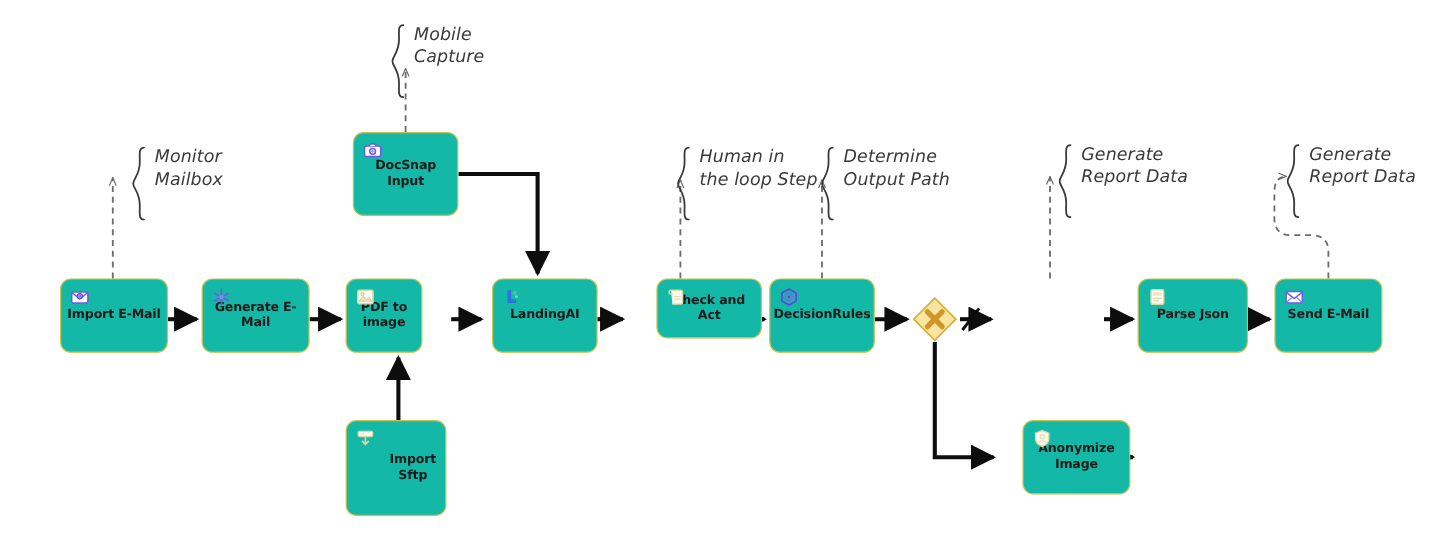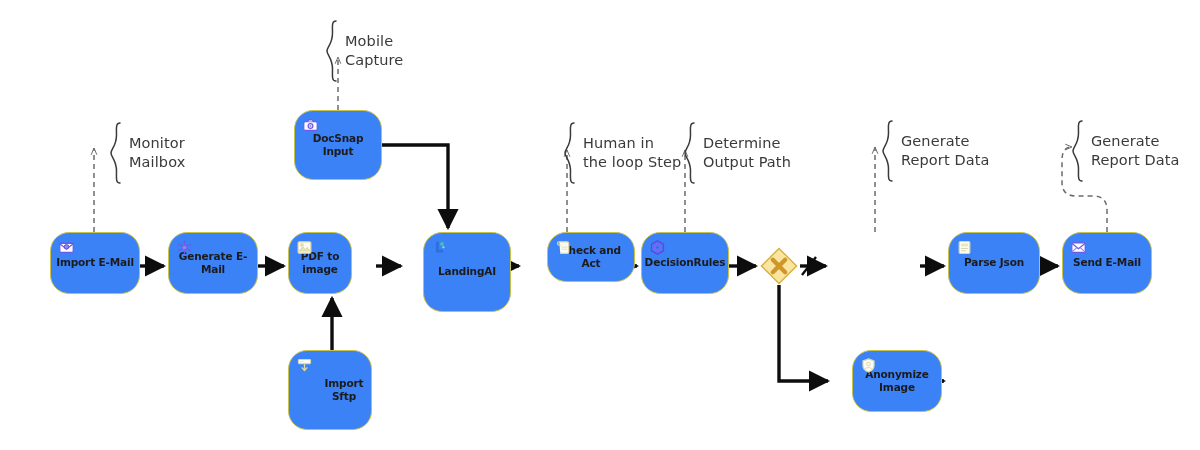--- a/index.html
+++ b/index.html
@@ -14,23 +14,23 @@
     position: relative;
     width: 1200px;
     height: 450px;
     background: #ffffff;
     overflow: hidden;
   }
   
   .node {
     position: absolute;
     box-sizing: border-box;
-    background: #3b82f6;
+    background: #14b8a6;
     border: 1.6px solid #c9c24a;
-    border-radius: 19px;
+    border-radius: 9px;
     display: flex;
     align-items: center;
     justify-content: center;
   }
   .node-label {
     font-size: 10.5px;
     font-weight: 700;
     color: #1b1b1b;
     text-align: center;
     line-height: 1.25;
@@ -49,21 +49,22 @@
   
   .gateway {
     position: absolute;
     width: 38px;
     height: 38px;
   }
   
   .annotation {
     position: absolute;
     display: flex;
-    align-items: center;
+    align-items: flex-start;
+    font-style: italic;
   }
   .annotation-text {
     font-size: 14.5px;
     font-weight: 400;
     color: #3a3a3a;
     line-height: 1.34;
     white-space: pre-line;
     letter-spacing: 0.1px;
     user-select: none;
   }
@@ -147,21 +148,21 @@
 
   <div class="node" style="left:288px;top:232px;width:64px;height:62px;">
     <svg class="node-icon" viewBox="0 0 24 24">
       <rect x="3" y="4" width="18" height="16" rx="1.8" fill="#fdfcf2" stroke="#dcd7a8" stroke-width="1.7"></rect>
       <path d="M4.5 17 L9.5 11 L13 15 L16 12 L19.5 17 Z" fill="#e8e3bb" stroke="#d4ce9a" stroke-width="1.1"></path>
       <circle cx="8.5" cy="8.5" r="1.7" fill="none" stroke="#d4ce9a" stroke-width="1.5"></circle>
     </svg>
     <span class="node-label">PDF to image</span>
   </div>
 
-  <div class="node" style="left:423px;top:232px;width:88px;height:80px;">
+  <div class="node" style="left:410px;top:232px;width:88px;height:62px;">
     <svg class="node-icon" viewBox="0 0 24 24">
       <path d="M7 4 L11 4 L11 15 L17 15 L17 19 L7 19 Z" fill="#2e6fe0"></path>
       <circle cx="15.5" cy="7" r="2.6" fill="#3fc6a8"></circle>
       <circle cx="17.5" cy="11.5" r="1.7" fill="#7ad8c0"></circle>
     </svg>
     <span class="node-label">LandingAI</span>
   </div>
 
   <div class="node" style="left:523px;top:232px;width:88px;height:50px;margin-left:24px;">
     <svg class="node-icon" viewBox="0 0 24 24">

